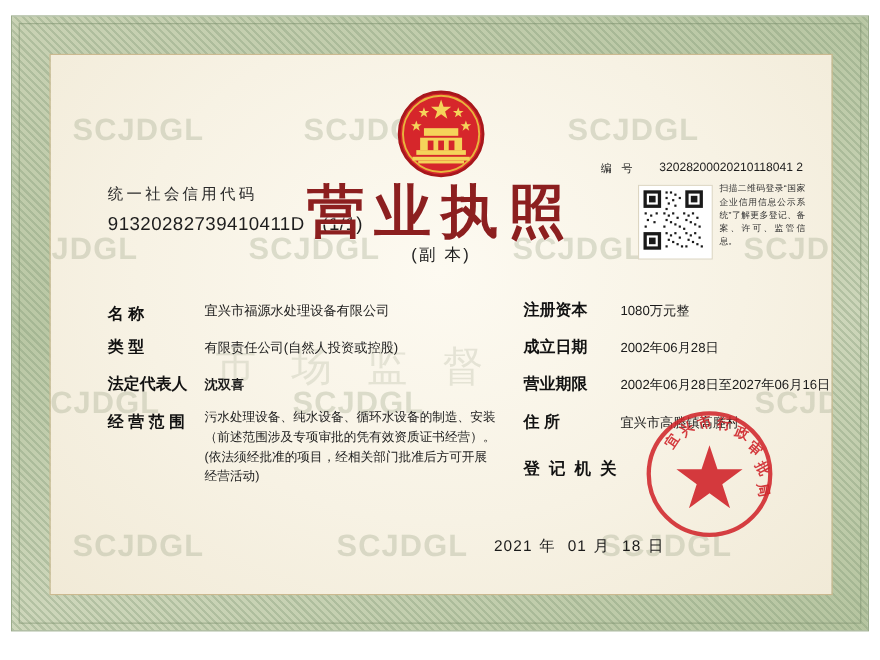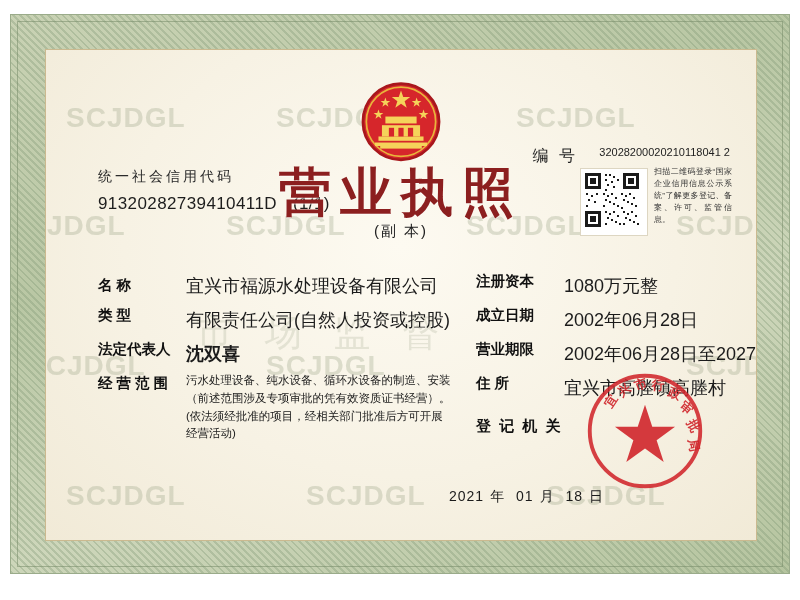--- a/index.html
+++ b/index.html
@@ -133,21 +133,21 @@
     font-size: 15px;
     color: #222;
     letter-spacing: 2px;
     white-space: nowrap;
   }
 
   .no-label {
     position: absolute;
     right: 178px;
     top: 96px;
-    font-size: 16px;
+    font-size: 10px;
     letter-spacing: 3px;
     color: #222;
     white-space: nowrap;
   }
   .no-value {
     position: absolute;
     right: 26px;
     top: 96px;
     font-size: 11px;
     color: #1d1d1d;
@@ -180,21 +180,21 @@
   .field-label {
     position: absolute;
     font-size: 14.5px;
     color: #111;
     font-weight: bold;
     letter-spacing: 0px;
     white-space: nowrap;
   }
   .field-value {
     position: absolute;
-    font-size: 18px;
+    font-size: 12px;
     color: #1b1b1b;
     white-space: nowrap;
   }
   .field-value.multi {
     white-space: normal;
     line-height: 1.55;
     width: 268px;
     font-size: 11.5px;
   }
 

